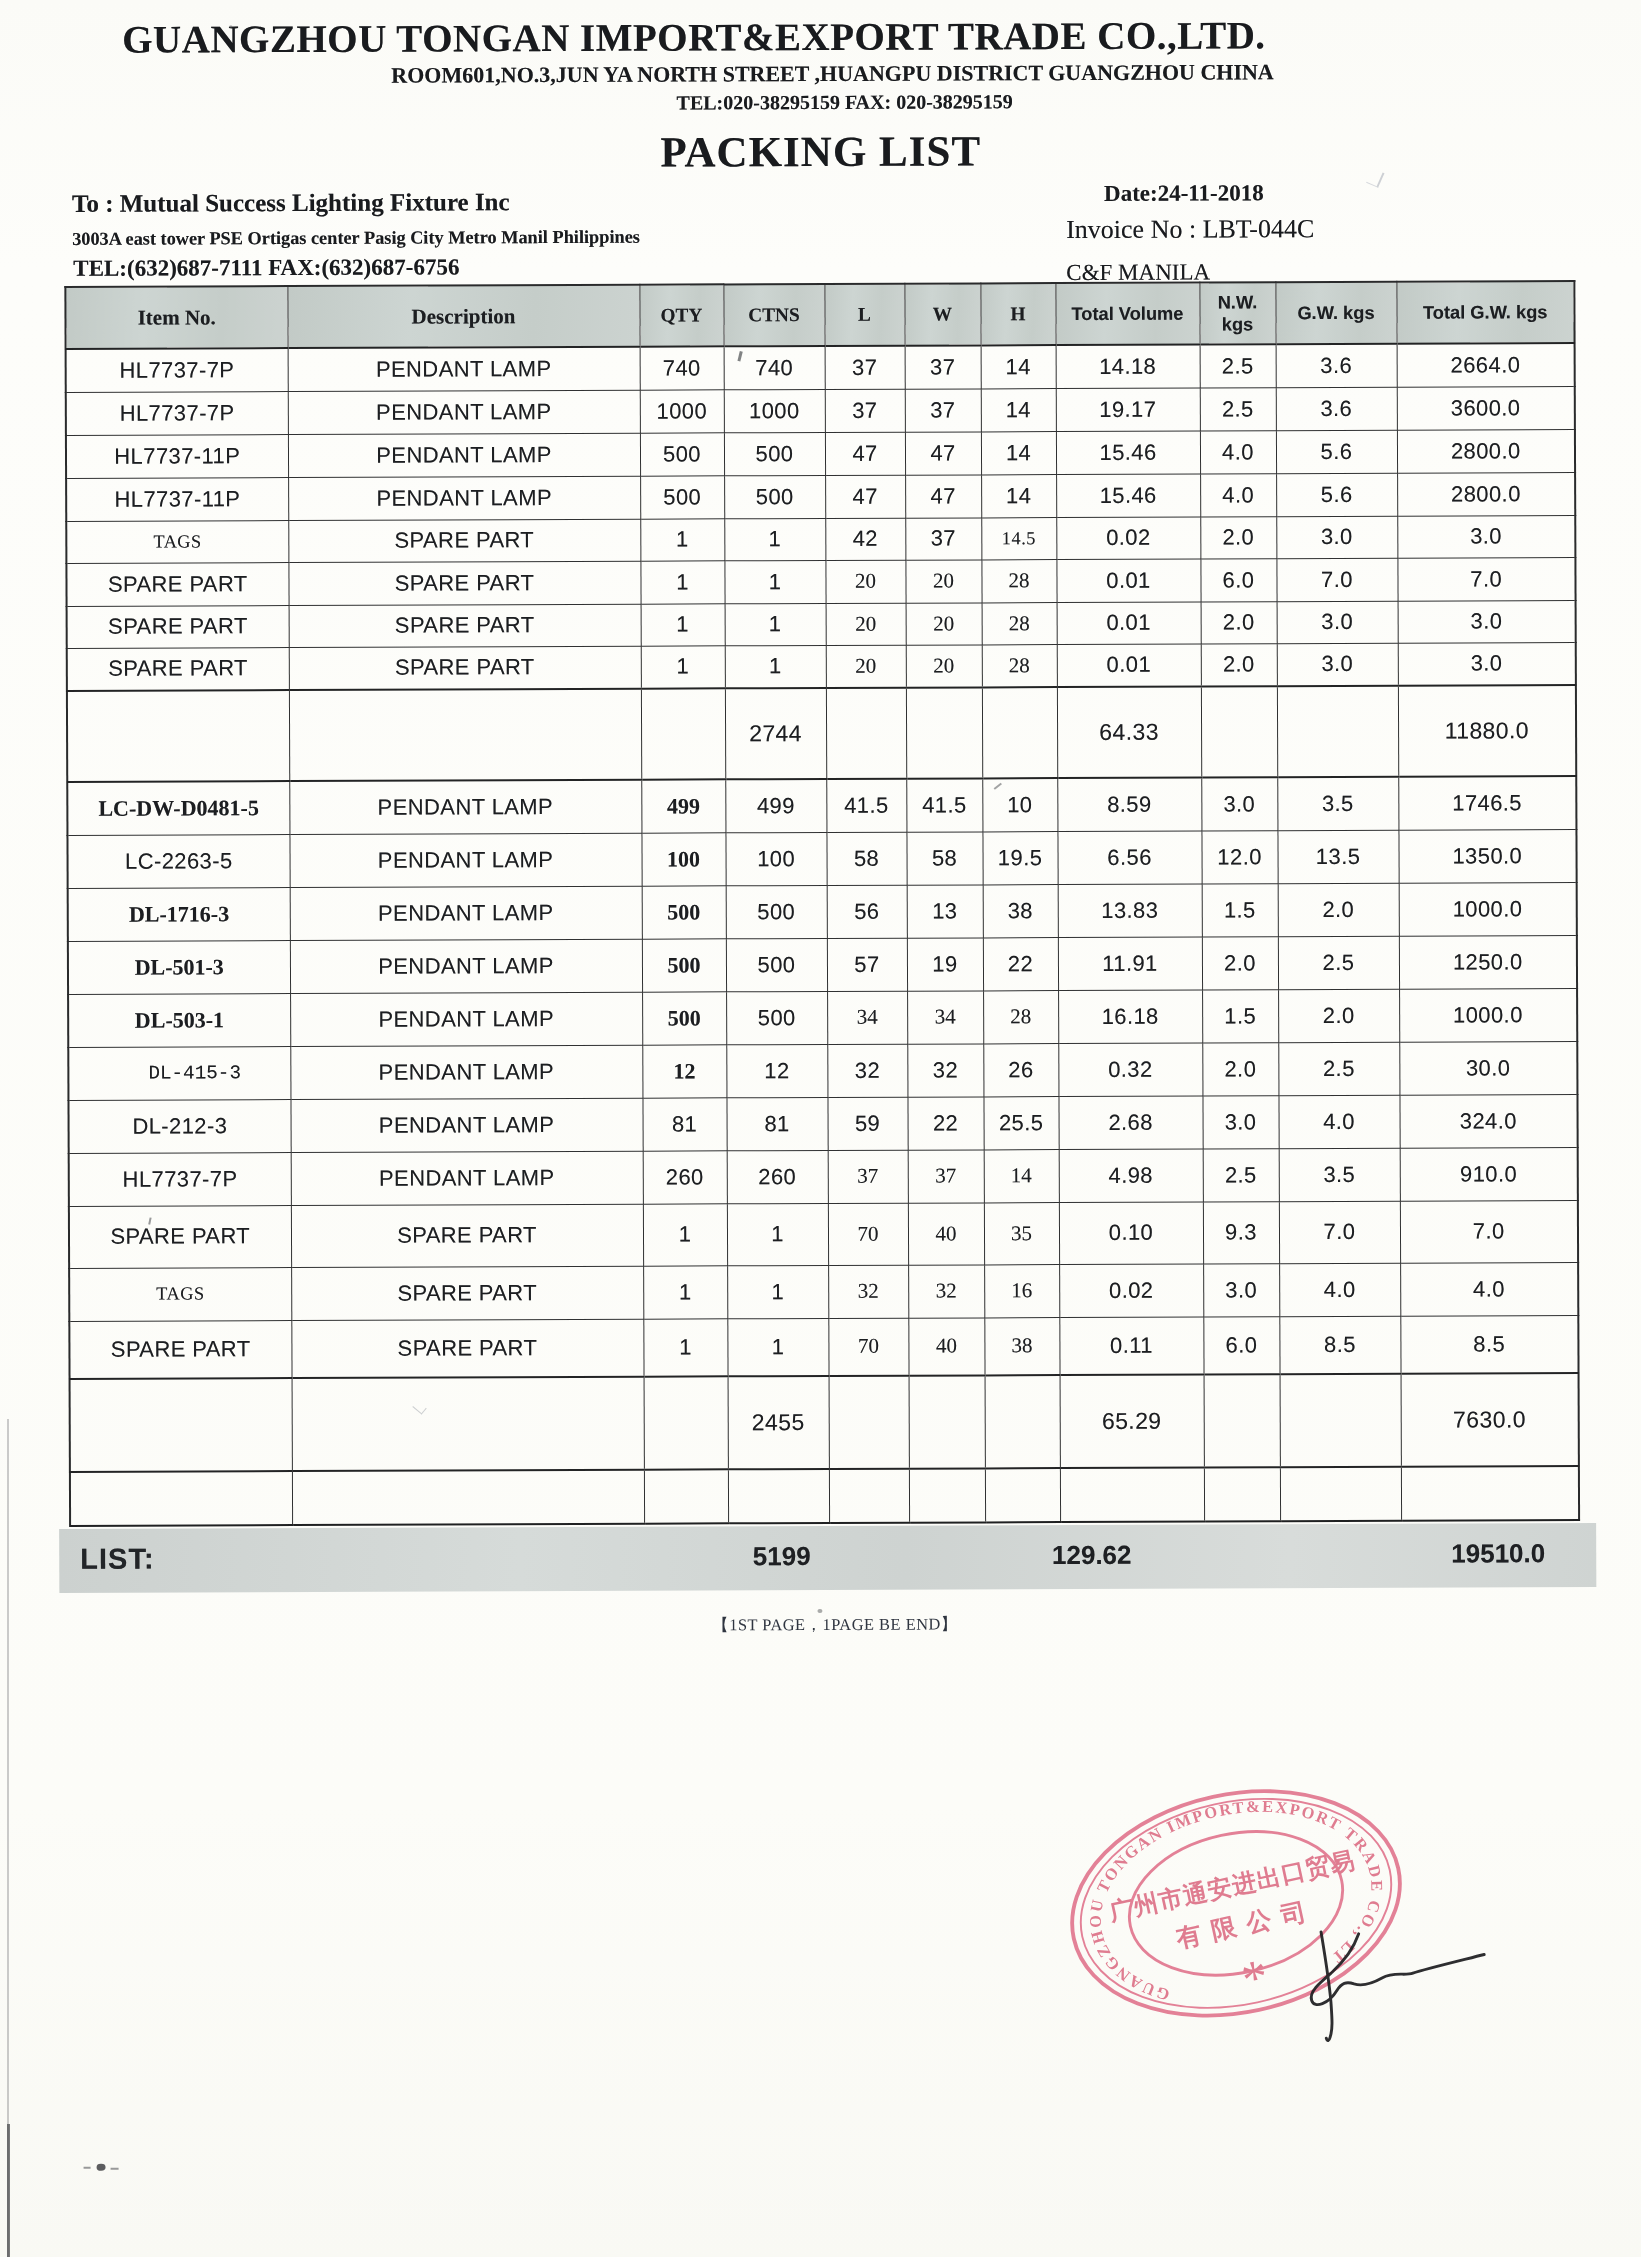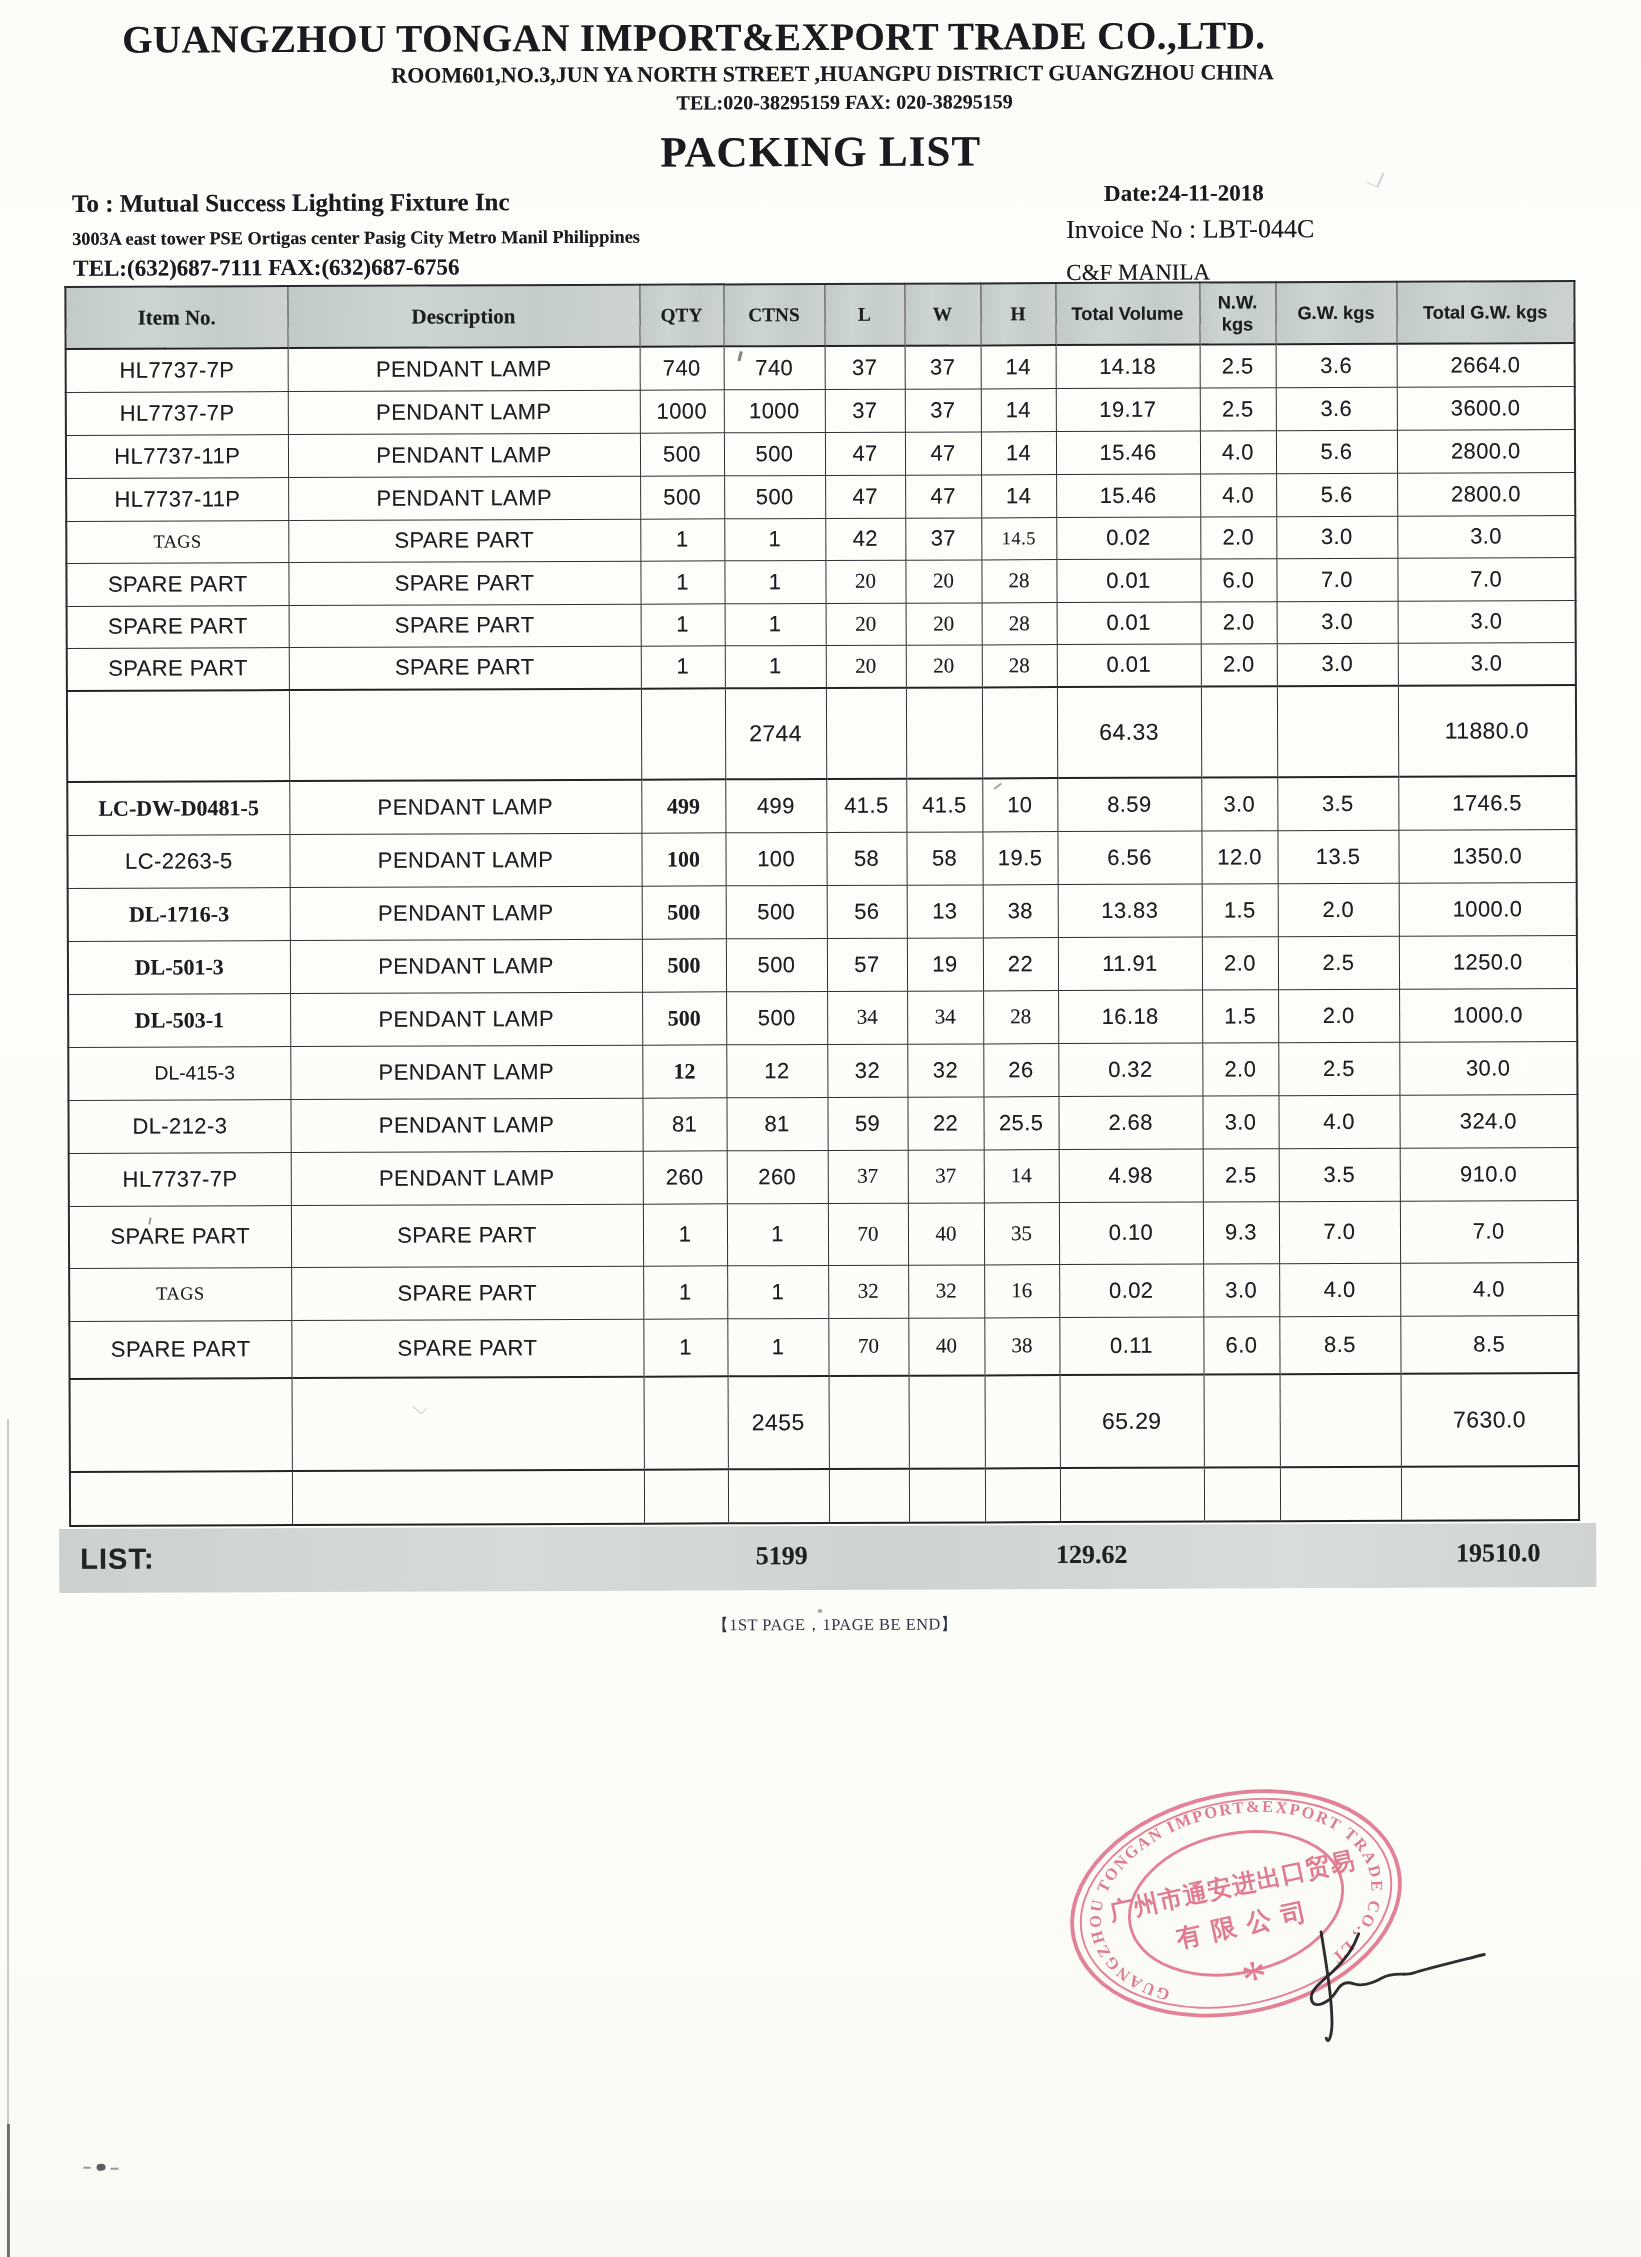--- a/index.html
+++ b/index.html
@@ -53,36 +53,36 @@
     font-weight:bold;
   }
   th.th-serif{font-family:"Liberation Serif",serif;font-size:21px;}
   th.th-serif-sm{font-family:"Liberation Serif",serif;font-size:19.3px;}
   th.th-sans{font-family:"Liberation Sans",sans-serif;font-size:18.3px;}
 
   .plist td{font-family:"Liberation Sans",sans-serif;font-size:22px;letter-spacing:0.4px;}
   .plist td.cser{font-family:"Liberation Serif",serif;font-size:21px;letter-spacing:0;}
   .plist td.cser-sm{font-family:"Liberation Serif",serif;font-size:18.3px;letter-spacing:0.5px;}
   .plist td.cserb{font-family:"Liberation Serif",serif;font-weight:bold;font-size:22px;letter-spacing:0;}
-  .plist td.cmono{font-family:Liberation Sans, sans-serif;font-size:19.3px;letter-spacing:0;padding-left:32px;}
+  .plist td.cmono{font-family:Liberation Mono, monospace;font-size:19.3px;letter-spacing:0;padding-left:32px;}
   tr.sub td{font-size:23px;border-top:2.9px solid #232425;border-bottom:2.9px solid #232425;}
   tr.blank td{border-bottom:2.9px solid #202122;}
 
   
   .total-band{
     left:54px;top:1526px;width:1537px;height:64px;
     background:linear-gradient(92deg,#ccd1cf 0%,#d6dbd9 30%,#ced3d1 55%,#d8dcda 80%,#cfd4d2 100%);
   }
   .total-band .lbl{
     position:absolute;left:21px;top:13.5px;
     font-family:"Liberation Sans",sans-serif;font-weight:600;font-size:29px;letter-spacing:1px;color:#222528;
   }
   .total-band .num{
     position:absolute;top:14.5px;
-    font-family:Liberation Serif, serif;font-weight:bold;font-size:26px;color:#1e2023;
+    font-family:Liberation Sans, sans-serif;font-weight:bold;font-size:26px;color:#1e2023;
     text-align:center;text-shadow:0 0 0.6px rgba(25,25,30,.4);
   }
   .tb-ctns{left:655px;width:135px;}
   .tb-vol{left:965px;width:135px;}
   .tb-gw{left:1357px;width:164px;}
 
   .page-note{left:57px;top:1614px;width:1545px;font-size:16.4px;color:#2f3540;letter-spacing:0.5px;}
 
   
   .stamp-wrap{left:985px;top:1738px;width:541px;height:386px;}

